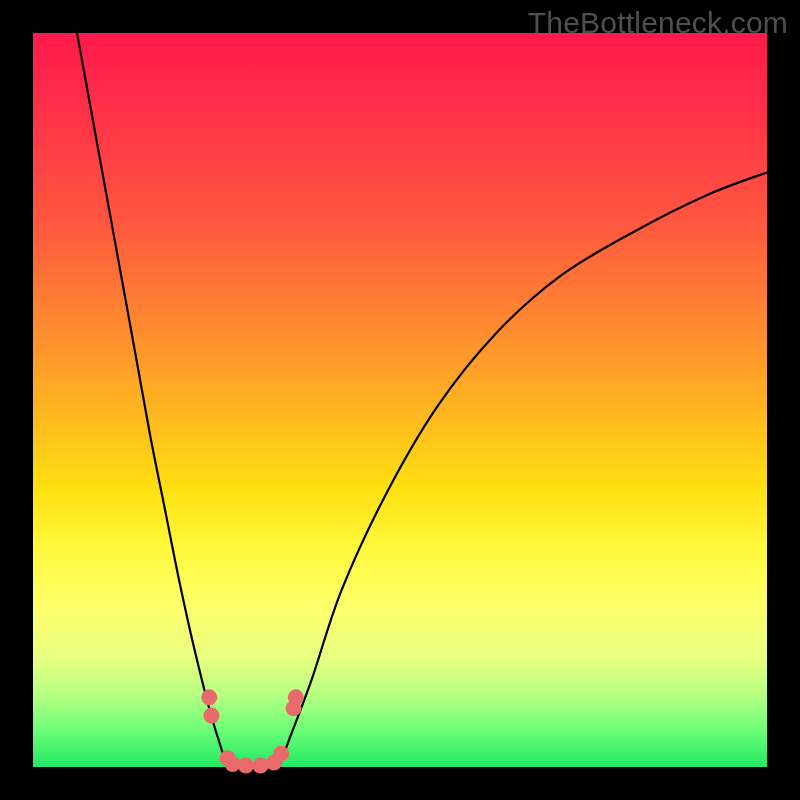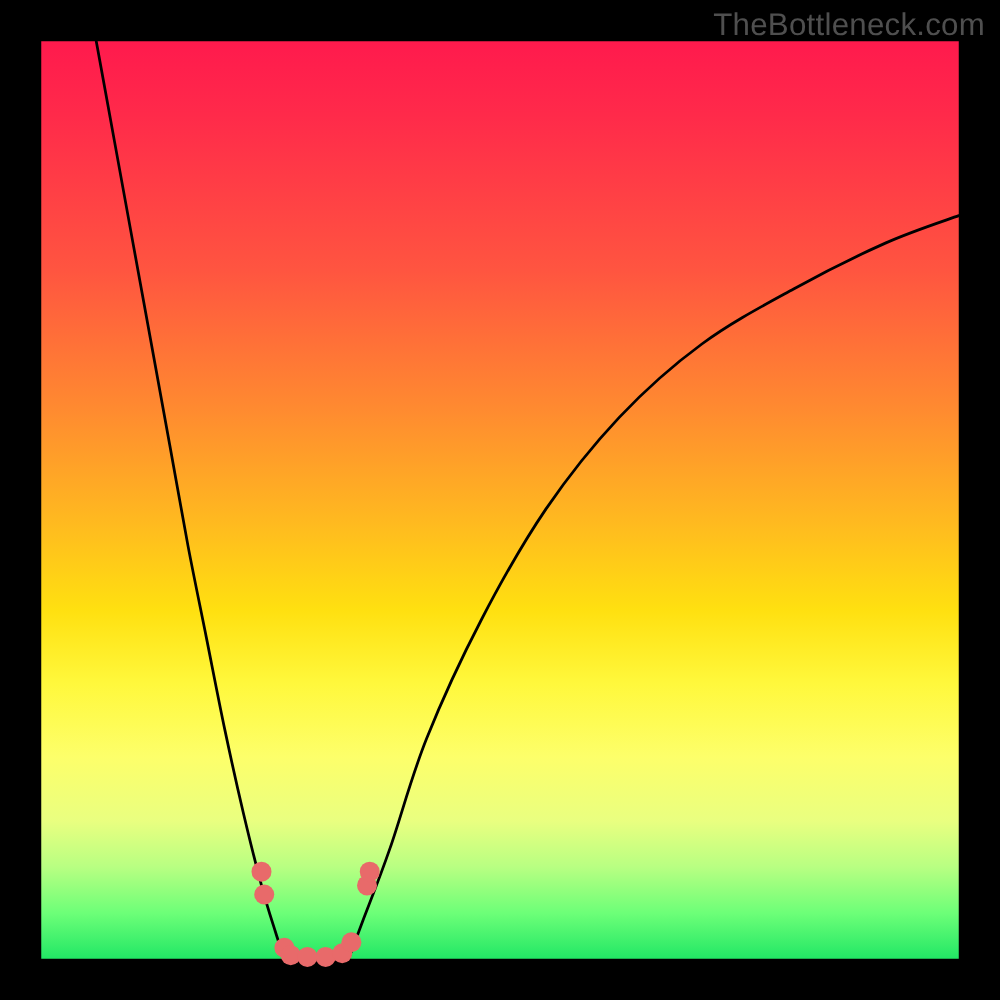--- a/index.html
+++ b/index.html
@@ -40,21 +40,21 @@
       #b8ff82 90%,
       #6dff78 95%,
       #22e765 100%
     );
   }
   .watermark {
     position: absolute;
     top: 6px;
     right: 12px;
     color: #4f4f4f;
-    font-size: 25px;
+    font-size: 30px;
     font-weight: 500;
     letter-spacing: 0.2px;
     user-select: none;
   }
   svg.curve {
     position: absolute;
     left: 0;
     top: 0;
     width: 734px;
     height: 734px;

